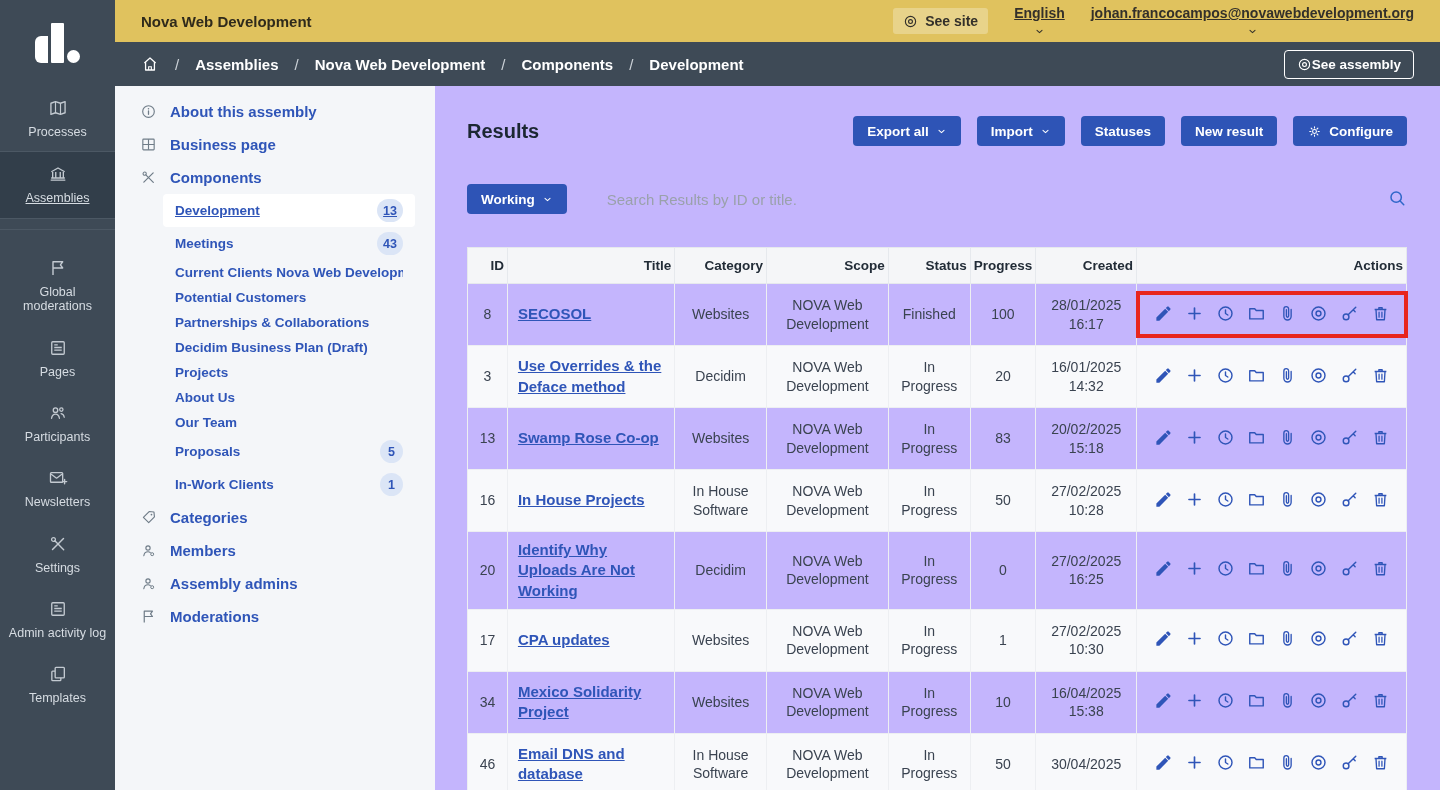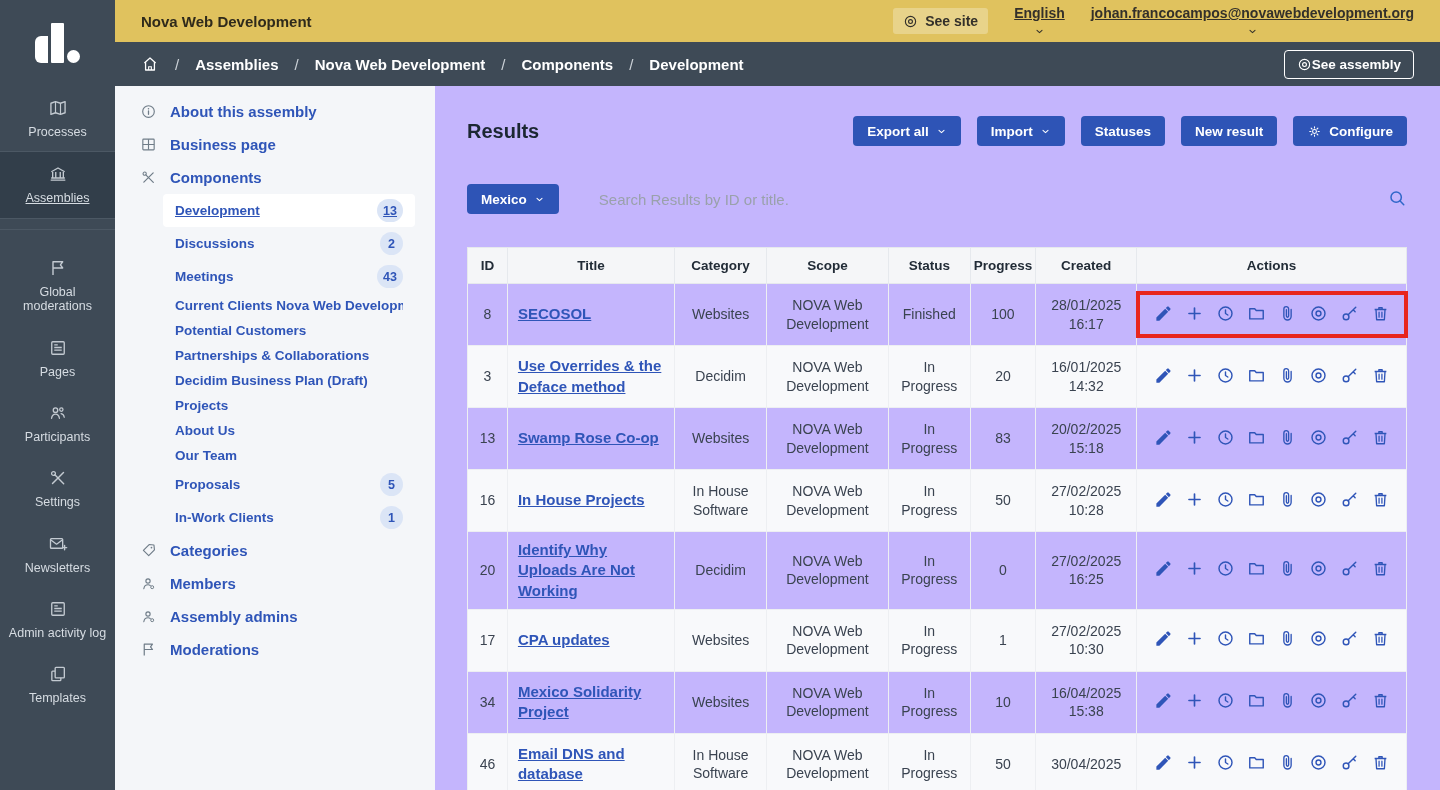--- a/index.html
+++ b/index.html
@@ -80,21 +80,21 @@
   .search-row { display:flex; align-items:center; margin-bottom:33px; }
   .search-input { flex:1; border:none; outline:none; background:transparent;
     font-size:15px; color:#3a4350; padding:0 18px; margin-left:22px; font-family:inherit; }
   .search-input::placeholder { color:#9aa1ab; opacity:1; }
   .search-btn { background:none; border:none; color:#2f66c9; cursor:pointer; padding:0; }
   .search-btn .icon { width:20px; height:20px; display:inline-flex; }
 
   
   table.results { width:100%; border-collapse:collapse; font-size:14px; color:#3a4350; }
   .results th { background:#f5f6f8; border:1px solid #e6e9ed; font-size:13.5px;
-    font-weight:700; color:#222c37; height:36px; padding:4px 3px; text-align:center; }
+    font-weight:700; color:#222c37; height:36px; padding:4px 3px; text-align:right; }
   .results td { border:1px solid #edeff2; text-align:center; padding:8px;
     height:62px; vertical-align:middle; line-height:1.3; }
   .results tbody tr:nth-child(even) { background:#f8f9fb; }
   td.c-title { text-align:left; padding-left:10px; }
   .result-link { color:#2f55b8; font-weight:700; text-decoration:underline;
     font-size:15px; line-height:1.35; cursor:pointer; }
   td.c-actions { position:relative; }
   .actions { display:flex; gap:12px; justify-content:center; align-items:center; }
   .act { background:none; border:none; padding:0; color:#2f55b8; cursor:pointer; }
   .act .icon { width:19px; height:19px; display:inline-flex; }
@@ -162,35 +162,35 @@
               <path stroke="currentColor" stroke-width="1.6" stroke-linecap="round" fill="none" d="M4.3 18.3c.5-3.1 2.3-4.9 4.7-4.9s4.2 1.8 4.7 4.9"></path>
               <circle cx="16" cy="7.9" r="2" stroke="currentColor" stroke-width="1.5" fill="none"></circle>
               <path stroke="currentColor" stroke-width="1.5" stroke-linecap="round" fill="none" d="M15.7 12.8c2 .3 3.4 1.9 3.8 4.3"></path>
             </svg>
           </span>
           <span class="sb-label">Participants</span>
         </div>
         <div class="sb-item">
           <span class="icon">
             <svg viewBox="0 0 24 24" aria-hidden="true">
-              <path stroke="currentColor" stroke-width="1.7" stroke-linecap="round" fill="none" d="M8.2 8.2 18.8 18.8M18.6 5.4 5.4 18.6"></path>
-              <circle cx="6.6" cy="6.6" r="2.3" stroke="currentColor" stroke-width="1.5" fill="none"></circle>
-            </svg>
-          </span>
-          <span class="sb-label">Settings</span>
-        </div>
-        <div class="sb-item">
-          <span class="icon">
-            <svg viewBox="0 0 24 24" aria-hidden="true">
               <rect x="3" y="5.5" width="14.6" height="11.6" rx="1" stroke="currentColor" stroke-width="1.6" fill="none"></rect>
               <path stroke="currentColor" stroke-width="1.6" stroke-linejoin="round" fill="none" d="M3.5 7.3l6.8 4.9 6.8-4.9"></path>
               <path stroke="currentColor" stroke-width="1.7" stroke-linecap="round" fill="none" d="M19.9 13.8v5M17.4 16.3h5"></path>
             </svg>
           </span>
           <span class="sb-label">Newsletters</span>
+        </div>
+        <div class="sb-item">
+          <span class="icon">
+            <svg viewBox="0 0 24 24" aria-hidden="true">
+              <path stroke="currentColor" stroke-width="1.7" stroke-linecap="round" fill="none" d="M8.2 8.2 18.8 18.8M18.6 5.4 5.4 18.6"></path>
+              <circle cx="6.6" cy="6.6" r="2.3" stroke="currentColor" stroke-width="1.5" fill="none"></circle>
+            </svg>
+          </span>
+          <span class="sb-label">Settings</span>
         </div>
         <div class="sb-item">
           <span class="icon">
             <svg viewBox="0 0 24 24" aria-hidden="true">
               <rect x="4.5" y="4.5" width="15" height="15" rx="1.2" stroke="currentColor" stroke-width="1.6" fill="none"></rect>
               <path stroke="currentColor" stroke-width="1.6" fill="none" d="M7.5 8.3h4.2M7.5 11.4h9M7.5 14.5h9"></path>
             </svg>
           </span>
           <span class="sb-label">Admin activity log</span>
         </div>
@@ -294,24 +294,20 @@
               <svg viewBox="0 0 24 24" aria-hidden="true">
                 <path stroke="currentColor" stroke-width="1.7" stroke-linecap="round" fill="none" d="M8.2 8.2 18.8 18.8M18.6 5.4 5.4 18.6"></path>
                 <circle cx="6.6" cy="6.6" r="2.3" stroke="currentColor" stroke-width="1.5" fill="none"></circle>
               </svg>
             </span>
             <span>Components</span>
           </div>
           <div class="sn-sub active">
             <span class="sn-sub-label">Development</span>
             <span class="sn-badge">13</span>
-          </div>
-          <div class="sn-sub">
-            <span class="sn-sub-label">Discussions</span>
-            <span class="sn-badge">2</span>
           </div>
           <div class="sn-sub">
             <span class="sn-sub-label">Meetings</span>
             <span class="sn-badge">43</span>
           </div>
           <div class="sn-sub">
             <span class="sn-sub-label">Current Clients Nova Web Development</span>
           </div>
           <div class="sn-sub">
             <span class="sn-sub-label">Potential Customers</span>
@@ -411,21 +407,21 @@
                     <path stroke="currentColor" stroke-width="1.7" stroke-linecap="round" fill="none" d="M12 4.4v1.9M12 17.7v1.9M4.4 12h1.9M17.7 12h1.9M6.6 6.6 8 8M16 16l1.4 1.4M17.4 6.6 16 8M8 16l-1.4 1.4"></path>
                   </svg>
                 </span>
                 <span>Configure</span>
               </button>
             </div>
         </div>
 
         <div class="search-row">
           <button class="btn">
-            <span>Mexico</span>
+            <span>Working</span>
             <span class="chev">
                 <svg viewBox="0 0 24 24" aria-hidden="true">
                   <path stroke="currentColor" stroke-width="2.2" stroke-linecap="round" stroke-linejoin="round" fill="none" d="m6.5 9.5 5.5 5 5.5-5"></path>
                 </svg>
               </span>
           </button>
           <input class="search-input" type="text" placeholder="Search Results by ID or title." style="">
           <button class="search-btn">
             <span class="icon">
                 <svg viewBox="0 0 24 24" aria-hidden="true">

